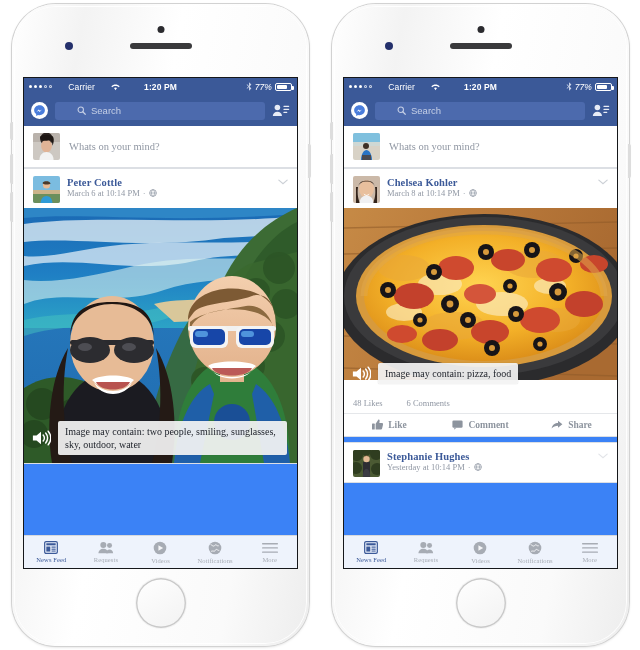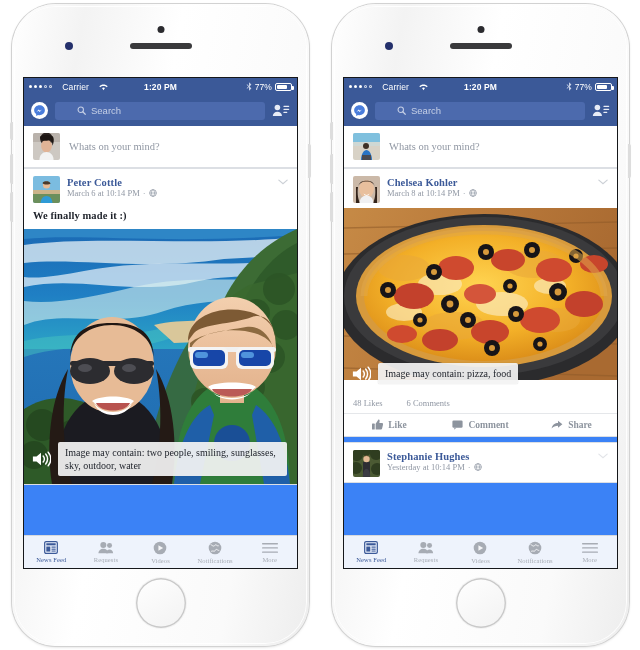--- a/index.html
+++ b/index.html
@@ -49,26 +49,26 @@
     background:#e9ebee;overflow:hidden;
     box-shadow:0 0 0 1px #15171a;
   }
 
   
   .statusbar{
     height:17px;background:#3b5998;color:#fff;
     display:flex;align-items:center;font-size:8.5px;letter-spacing:.1px;
     padding:0 5px;box-sizing:border-box;position:relative;
   }
-  .sb-left{display:flex;align-items:center;gap:10px;}
+  .sb-left{display:flex;align-items:center;gap:16px;}
   .dots{display:flex;gap:1.6px;align-items:center;}
   .dots i{width:3.4px;height:3.4px;border-radius:50%;background:#fff;display:block;}
   .dots i.empty{background:transparent;box-shadow:inset 0 0 0 1px rgba(255,255,255,.75);}
   .sb-center{position:absolute;left:0;right:0;text-align:center;font-weight:bold;font-size:8.5px;}
-  .sb-right{margin-left:auto;display:flex;align-items:center;gap:3px;position:relative;z-index:2;}
+  .sb-right{margin-left:auto;display:flex;align-items:center;gap:3px;position:relative;z-index:2;font-style:italic;}
   .batt{width:17px;height:8px;border:1px solid #fff;border-radius:2px;position:relative;padding:1px;box-sizing:border-box;}
   .batt>span{display:block;height:100%;background:#fff;border-radius:1px;}
   .batt:after{content:"";position:absolute;right:-3px;top:2px;width:2px;height:4px;background:#fff;border-radius:0 1px 1px 0;}
 
   
   .navbar{
     height:31px;background:#3b5998;display:flex;align-items:center;
     padding:0 7px;box-sizing:border-box;gap:7px;
   }
   .msgr{width:17px;height:17px;border-radius:50%;background:#fff;display:flex;align-items:center;justify-content:center;flex:0 0 auto;}
@@ -236,21 +236,20 @@
                   <line x1=".9" y1="5" x2="9.1" y2="5" stroke="#9097a3" stroke-width=".8"></line>
                 </svg>
               </span>
             </div>
             <div class="chev">
               <svg width="10" height="6" viewBox="0 0 12 7">
                 <path d="M1 1.2 6 5.6 11 1.2" fill="none" stroke="#ccd0d6" stroke-width="1.4" stroke-linecap="round"></path>
               </svg>
             </div>
           </div>
-          <div class="post-text">We finally made it :)</div>
 
           <div class="photo coast">
             <svg width="273" height="255" viewBox="0 0 273 255" preserveAspectRatio="xMidYMid slice">
               <defs>
                 <linearGradient id="sky" x1="0" y1="0" x2="0" y2="1">
                   <stop offset="0" stop-color="#2a7fc1"></stop>
                     <stop offset="1" stop-color="#1f6bb0"></stop>
                 </linearGradient>
                 <linearGradient id="sea" x1="0" y1="0" x2="0" y2="1">
                   <stop offset="0" stop-color="#1b69b4"></stop>

